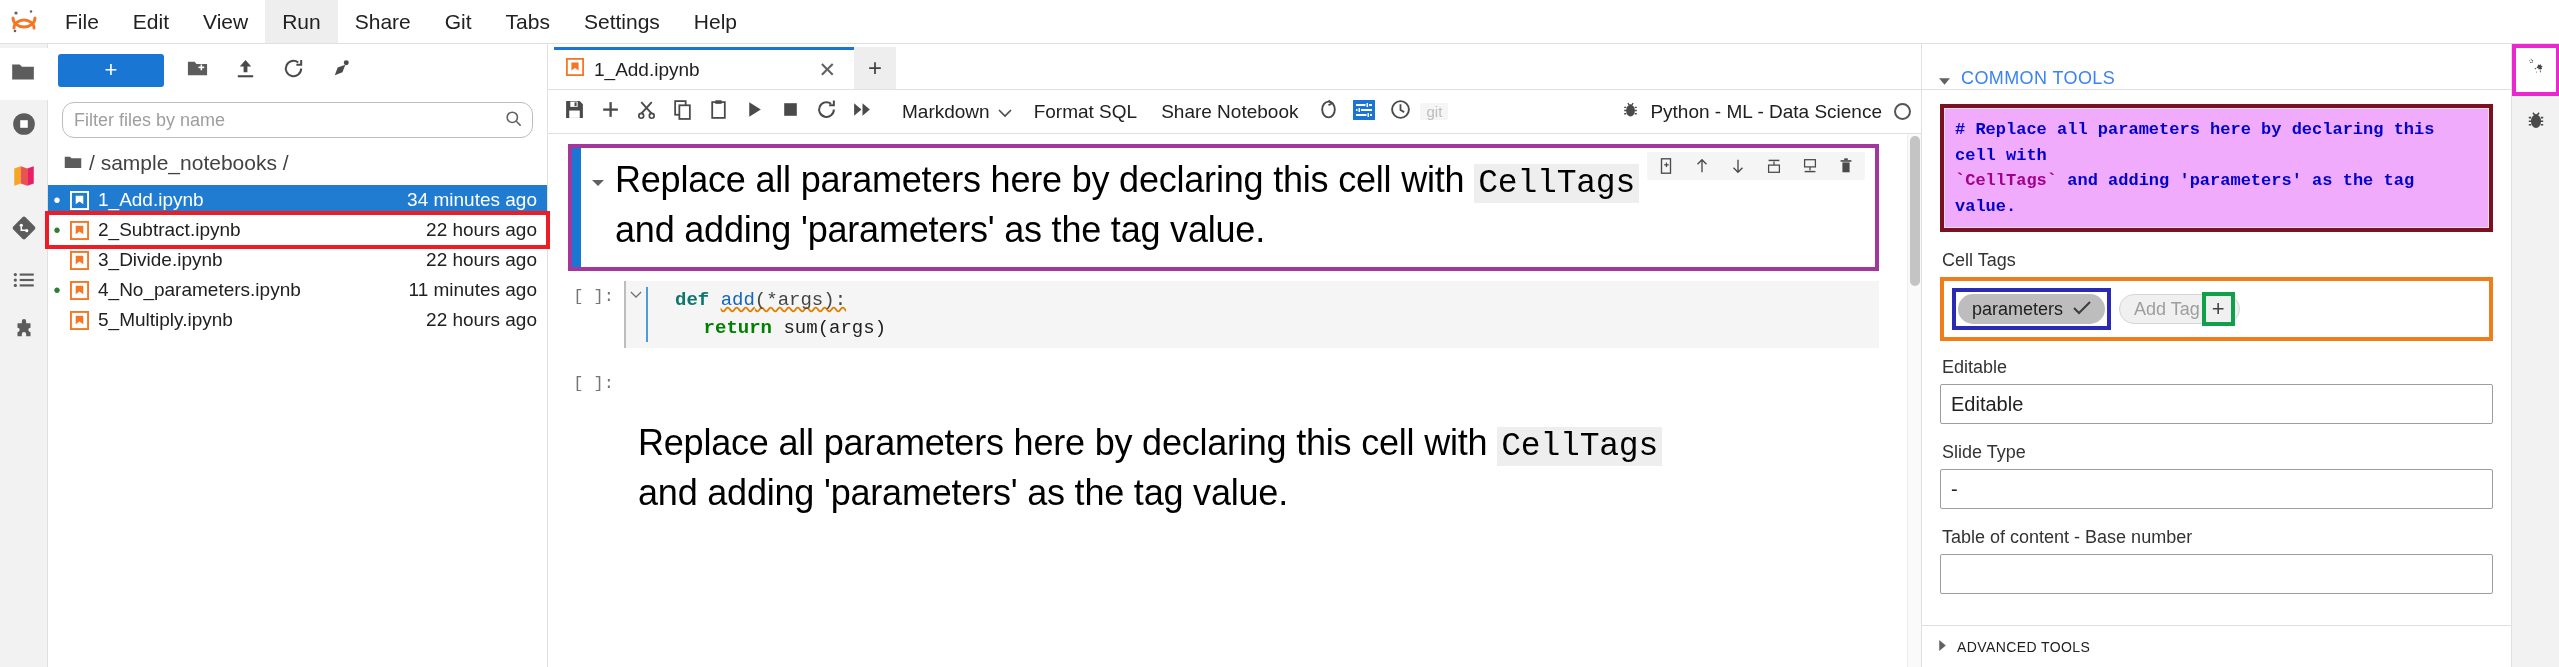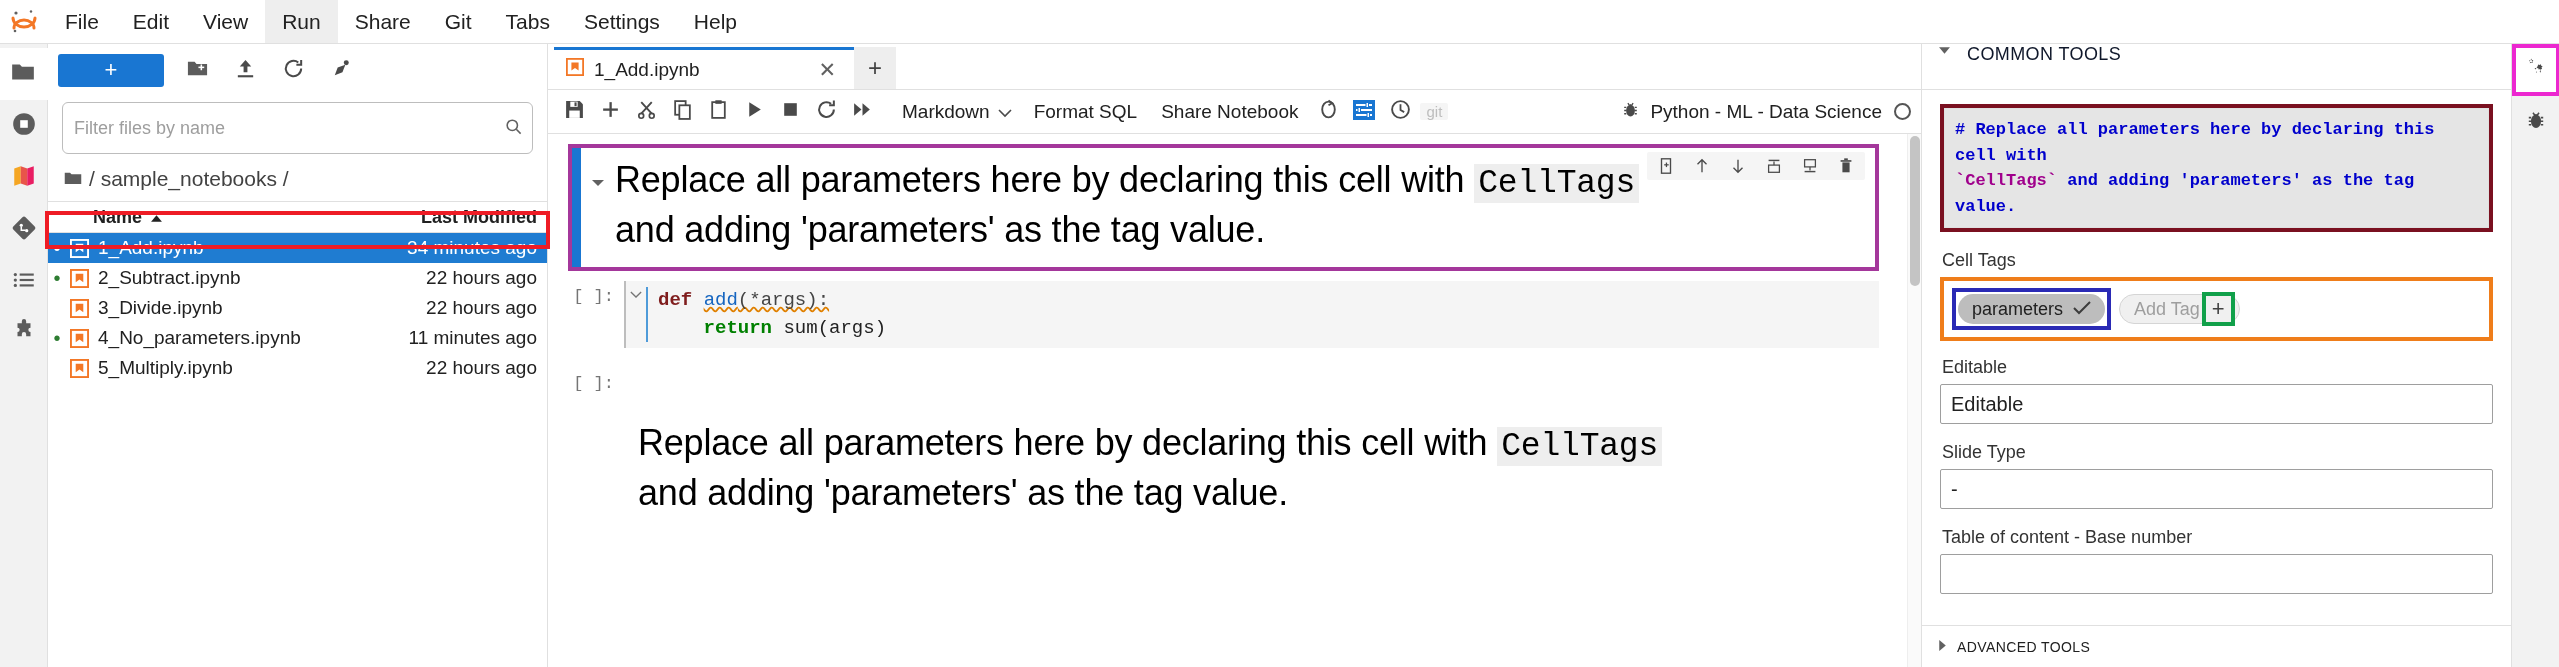--- a/index.html
+++ b/index.html
@@ -62,21 +62,21 @@
     padding: 0 10px; gap: 18px;
   }
   .new-launcher-btn {
     width: 106px; height: 33px; background: #1976d2; border-radius: 3px;
     display: flex; align-items: center; justify-content: center;
     color: #fff; font-size: 22px; line-height: 1; cursor: default;
   }
   .fb-icon-btn { width: 30px; height: 30px; display:flex; align-items:center; justify-content:center; cursor: default; }
   .fb-filter-wrap { padding: 6px 14px 4px 14px; }
   .fb-filter {
-    height: 52px; border: 1px solid #bdbdbd; border-radius: 6px;
+    height: 36px; border: 1px solid #bdbdbd; border-radius: 12px;
     display: flex; align-items: center; padding: 0 9px;
     background: #fff;
   }
   .fb-filter input {
     border: 0; outline: none; flex: 1; font-size: 18px;
     font-family: "Liberation Sans", sans-serif; color: #212121; background: transparent;
   }
   .fb-filter input::placeholder { color: #9e9e9e; }
   .fb-breadcrumb {
     display: flex; align-items: center; gap: 7px;
@@ -199,21 +199,21 @@
   .code-body {
     flex: 1; background: #f5f5f5; border-left: 2px solid #bdbdbd;
     padding: 6px 0 6px 0; display: flex;
   }
   .code-gutter { width: 20px; display:flex; justify-content:center; padding-top: 3px; color:#757575; font-size: 13px; }
   .code-src {
     flex: 1; font-family: "Liberation Mono", monospace; font-size: 19px; line-height: 1.45;
     white-space: pre; color: #212121; border-left: 2px solid #4f9bd9; padding-left: 10px;
   }
   .code-src.noborder { border-left: none; padding-left: 12px; }
-  .k-def { color: #7f1d1d; font-weight: bold; }
+  .k-def { color: #0f766e; font-weight: bold; margin-left: 17px; }
   .k-fn { color: #1565c0; }
   .k-op { color: #444; }
   .k-ret { color: #008000; font-weight: bold; }
   .squiggle {
     text-decoration: underline wavy #e08000;
     text-decoration-skip-ink: none;
   }
 
   .md-rendered {
     margin: 26px 22px 10px 76px;
@@ -231,34 +231,34 @@
   }
 
   
   .rightpanel {
     width: 590px; min-width: 590px;
     background: #ffffff;
     border-left: 1px solid #e0e0e0;
     display: flex; flex-direction: column;
   }
   .rp-header {
-    height: 46px; display: flex; align-items: flex-start;
-    padding-left: 16px; gap: 16px;
+    height: 46px; display: flex; align-items: flex-end;
+    padding-left: 16px; gap: 10px;
     border-bottom: 1px solid #e0e0e0;
-    font-size: 18px; letter-spacing: 0.4px; color: #0f172a;
+    font-size: 18px; letter-spacing: 0.4px; color: #3b82f6;
   }
   .rp-caret { font-size: 12px; color: #616161; }
   .rp-content { flex: 1; padding: 14px 18px 0 18px; overflow: hidden; }
 
   .md-source-box {
     border: 4px solid #7a1020;
     padding: 0; margin-bottom: 18px;
   }
   .md-source-inner {
-    background: #e5e5e5; border: 1px solid #e0e0e0;
+    background: #f0abfc; border: 1px solid #e0e0e0;
     padding: 8px 10px;
     font-family: "Liberation Mono", monospace; font-size: 17px; line-height: 1.5;
     color: #0000cc; font-weight: bold;
     white-space: pre-wrap;
   }
   .src-tick { color: #a0008c; }
 
   .field-label { font-size: 18px; color: #333; margin: 0 0 6px 2px; }
   .tags-outline { border: 4px solid #ef7d1a; padding: 7px 8px; margin-bottom: 16px; display: flex; align-items: center; gap: 8px; }
   .tag-chip-outline { border: 4px solid #2a2ab5; padding: 2px; }
@@ -439,31 +439,20 @@
 
       <div class="fb-breadcrumb">
         <span>
           <svg width="18" height="16" viewBox="0 0 24 20">
               <path fill="#5c5c5c" d="M1 3h7l2 2h13v13H1z"></path>
             </svg>
         </span>
         <span>/ sample_notebooks /</span>
       </div>
 
-      <div class="fb-header">
-        <div class="col-name">
-          <span>Name</span>
-          <span>
-            <svg width="13" height="9" viewBox="0 0 12 8">
-                <path d="M6 1l5 6H1z" fill="#212121"></path>
-              </svg>
-          </span>
-        </div>
-        <div class="col-mod">Last Modified</div>
-      </div>
 
       <div class="fb-list" id="file-list">
           <div class="fb-row selected">
             <span class="dot dot-white">•</span>
             <span class="ficon">
               <svg width="19" height="19" viewBox="0 0 20 20">
                 <rect x="1" y="1" width="18" height="18" fill="none" stroke="#ffffff" stroke-width="2"></rect>
                 <path d="M6 5h8v9l-4-3-4 3z" fill="#ffffff"></path>
               </svg>
             </span>

